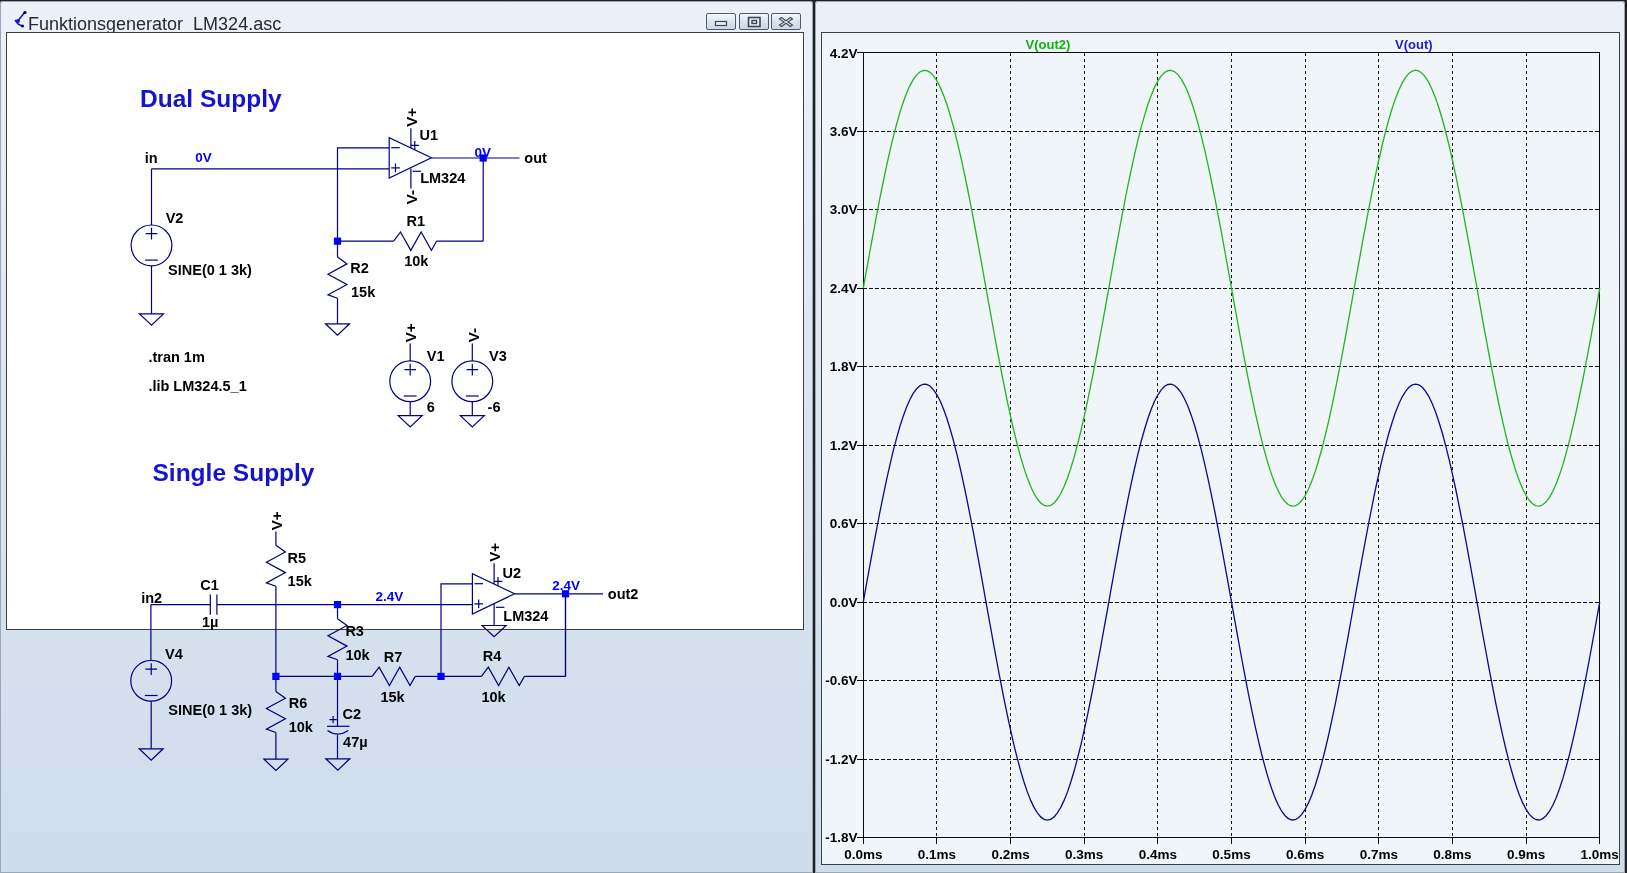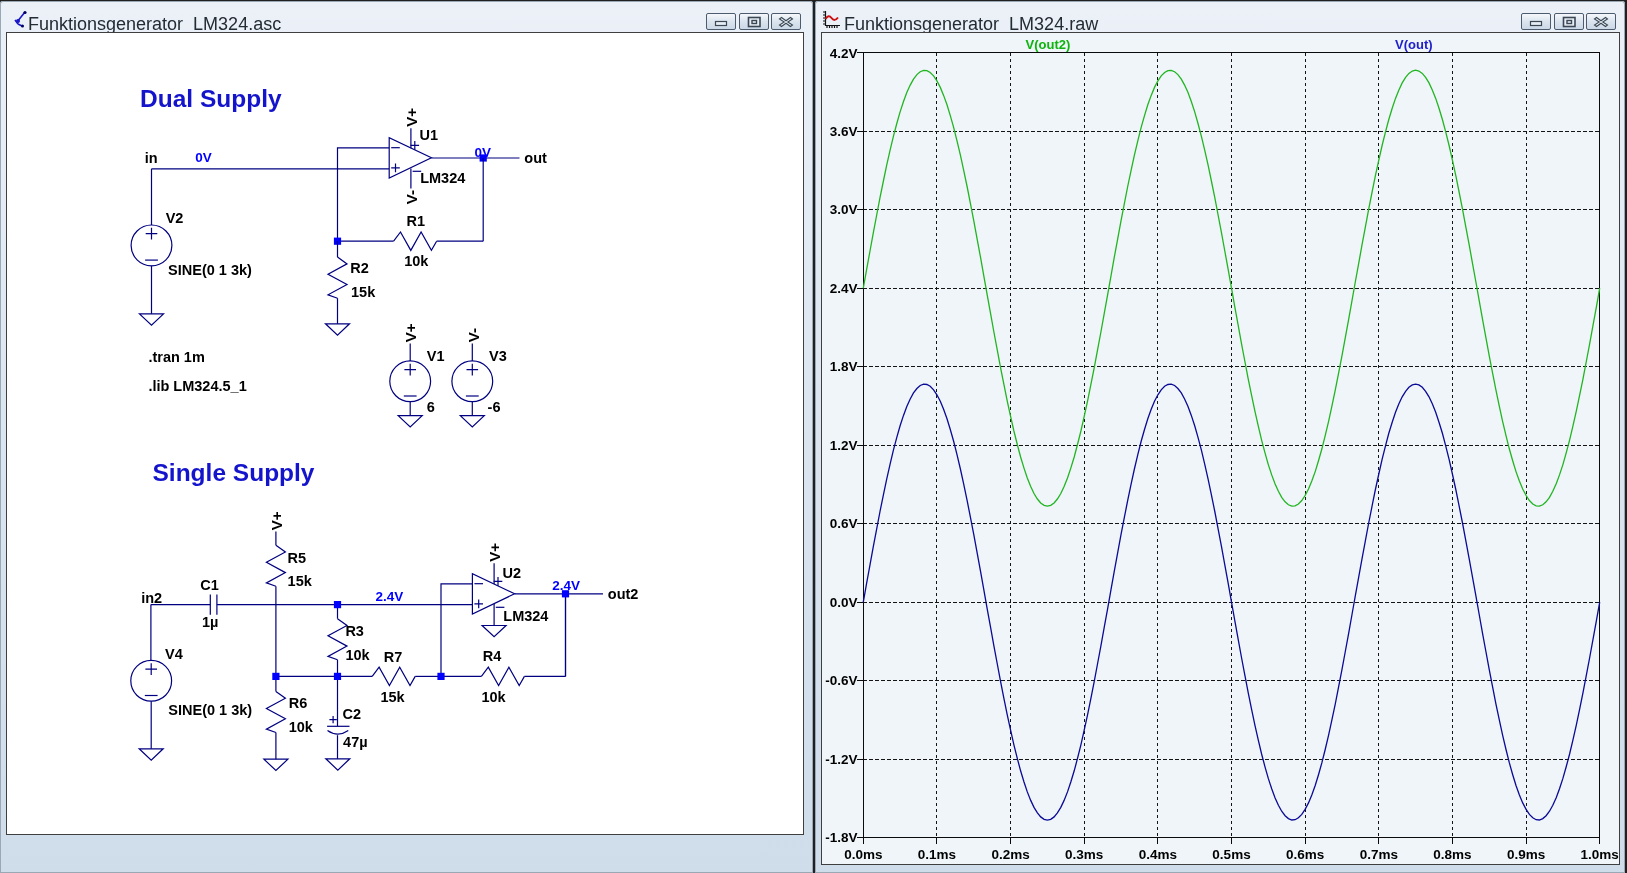--- a/index.html
+++ b/index.html
@@ -32,21 +32,21 @@
           <rect x="8.5" y="3.5" width="11.5" height="9" fill="#e8edf3" stroke="#3a4856" stroke-width="1.6"></rect>
           <rect x="12" y="6.5" width="4.5" height="3" fill="none" stroke="#3a4856" stroke-width="1.4"></rect>
         </svg>
       </div>
       <div class="wbtn" style="left:771.0px">
         <svg width="28" height="15" viewBox="0 0 28 15">
           <path d="M9.5,3.5 L14,6.8 L18.5,3.5 L20.5,5 L15.8,8 L20.5,11 L18.5,12.5 L14,9.2 L9.5,12.5 L7.5,11 L12.2,8 L7.5,5 Z" fill="#eef2f7" stroke="#3a4856" stroke-width="1.1"></path>
         </svg>
       </div>
     </div>
-  <div class="content" style="left:6px;top:31px;width:798px;height:803px;background:#fff">
+  <div class="content" style="left:6px;top:31px;width:798px;height:598px;background:#fff">
     <svg width="796" height="831" viewBox="7 33 796 831">
         <text x="140" y="106.5" font-size="24.5" fill="#1414CC" font-weight="bold">Dual Supply</text>
         <path d="M151.5,168.8 H389.2" fill="none" stroke="#000080" stroke-width="1.2"></path>
         <path d="M151.5,168.8 V225" fill="none" stroke="#000080" stroke-width="1.2"></path>
         <circle cx="151.5" cy="245.4" r="20.4" fill="none" stroke="#000080" stroke-width="1.2"></circle>
         <path d="M145.7,233.7 H157.3 M151.5,227.8 V239.6" stroke="#000080" stroke-width="1.2" fill="none"></path>
         <path d="M145.1,260.1 H157.9" stroke="#000080" stroke-width="1.2" fill="none"></path>
         <path d="M151.5,265.8 V313.9" fill="none" stroke="#000080" stroke-width="1.2"></path>
         <path d="M139.5,313.9 H163.5 L151.5,325.2 Z" fill="none" stroke="#000080" stroke-width="1.2"></path>
         <text x="144.7" y="162.8" font-size="14.5" fill="#000000" font-weight="bold">in</text>
@@ -172,44 +172,20 @@
         <text x="288.7" y="731.7" font-size="14.5" fill="#000000" font-weight="bold">10k</text>
         <rect x="333.9" y="601.0" width="7.2" height="7.2" fill="#0000FF"></rect>
         <rect x="272.3" y="672.8" width="7.2" height="7.2" fill="#0000FF"></rect>
         <rect x="333.9" y="672.8" width="7.2" height="7.2" fill="#0000FF"></rect>
         <rect x="437.4" y="672.8" width="7.2" height="7.2" fill="#0000FF"></rect>
         <rect x="561.9" y="590.2" width="7.2" height="7.2" fill="#0000FF"></rect>
       </svg>
   </div>
 </div>
 <div class="win" style="left:815px;width:810px">
-  <div class="tbar">
-      <svg width="18" height="18" viewBox="0 0 18 18" style="position:absolute;left:8px;top:10px">
-        <path d="M2.5,0 V15 M0,1 H2.5 M0,4 H2.5 M0,7 H2.5 M0,10 H2.5 M0,13 H2.5" stroke="#111" stroke-width="1.2" fill="none"></path>
-        <path d="M2.5,14.5 H17 M4,14.5 V17 M6.5,14.5 V17 M9,14.5 V17 M11.5,14.5 V17 M14,14.5 V17" stroke="#111" stroke-width="1.2" fill="none"></path>
-        <path d="M2.5,8 Q5.5,3 8.5,7 T15,6.5" stroke="#cc1111" stroke-width="2" fill="none"></path>
-      </svg>
-      <span class="title" style="left:29px">Funktionsgenerator_LM324.raw</span>
-      <div class="wbtn" style="left:706px">
-        <svg width="28" height="15" viewBox="0 0 28 15">
-          <rect x="8.5" y="7.5" width="11" height="4" fill="#e8edf3" stroke="#3a4856" stroke-width="1.2"></rect>
-        </svg>
-      </div>
-      <div class="wbtn" style="left:738.5px">
-        <svg width="28" height="15" viewBox="0 0 28 15">
-          <rect x="8.5" y="3.5" width="11.5" height="9" fill="#e8edf3" stroke="#3a4856" stroke-width="1.6"></rect>
-          <rect x="12" y="6.5" width="4.5" height="3" fill="none" stroke="#3a4856" stroke-width="1.4"></rect>
-        </svg>
-      </div>
-      <div class="wbtn" style="left:771.0px">
-        <svg width="28" height="15" viewBox="0 0 28 15">
-          <path d="M9.5,3.5 L14,6.8 L18.5,3.5 L20.5,5 L15.8,8 L20.5,11 L18.5,12.5 L14,9.2 L9.5,12.5 L7.5,11 L12.2,8 L7.5,5 Z" fill="#eef2f7" stroke="#3a4856" stroke-width="1.1"></path>
-        </svg>
-      </div>
-    </div>
   <div class="content" style="left:6px;top:31px;width:799px;height:833px;background:#eff5f8">
     <svg width="797" height="831" viewBox="822 33 797 831">
         <rect x="822" y="32" width="796" height="833" fill="#eff5f8"></rect>
         <path d="M863.3,131.5 H1599.7" stroke="#141414" stroke-width="1" stroke-dasharray="3.5,2.5" shape-rendering="crispEdges" fill="none"></path>
         <path d="M863.3,209.5 H1599.7" stroke="#141414" stroke-width="1" stroke-dasharray="3.5,2.5" shape-rendering="crispEdges" fill="none"></path>
         <path d="M863.3,288.5 H1599.7" stroke="#141414" stroke-width="1" stroke-dasharray="3.5,2.5" shape-rendering="crispEdges" fill="none"></path>
         <path d="M863.3,366.5 H1599.7" stroke="#141414" stroke-width="1" stroke-dasharray="3.5,2.5" shape-rendering="crispEdges" fill="none"></path>
         <path d="M863.3,445.5 H1599.7" stroke="#141414" stroke-width="1" stroke-dasharray="3.5,2.5" shape-rendering="crispEdges" fill="none"></path>
         <path d="M863.3,523.5 H1599.7" stroke="#141414" stroke-width="1" stroke-dasharray="3.5,2.5" shape-rendering="crispEdges" fill="none"></path>
         <path d="M863.3,602.5 H1599.7" stroke="#141414" stroke-width="1" stroke-dasharray="3.5,2.5" shape-rendering="crispEdges" fill="none"></path>

